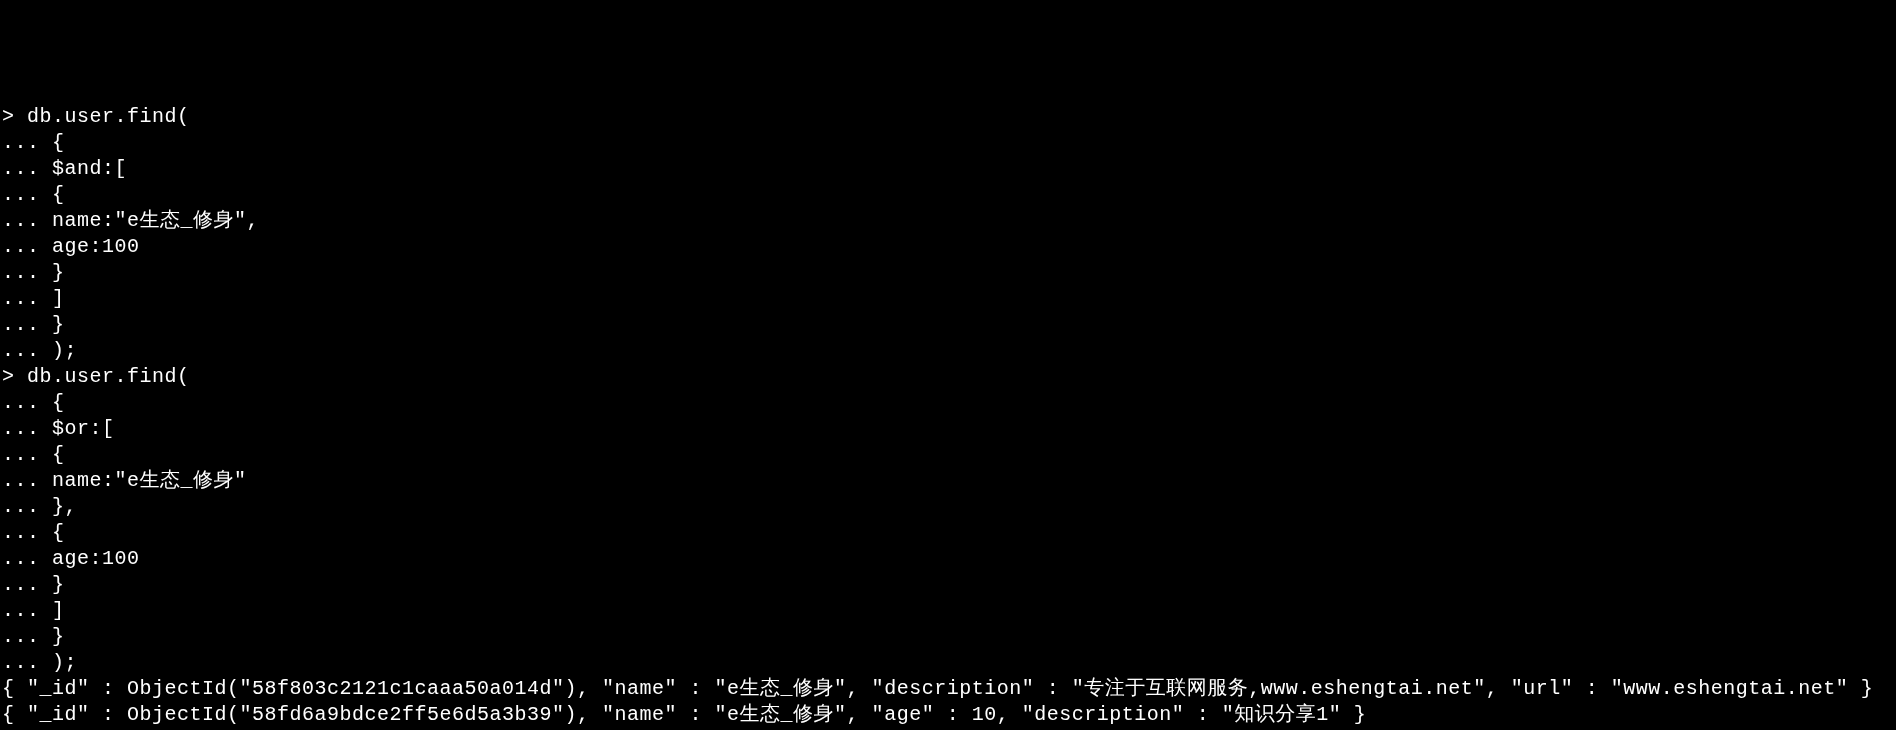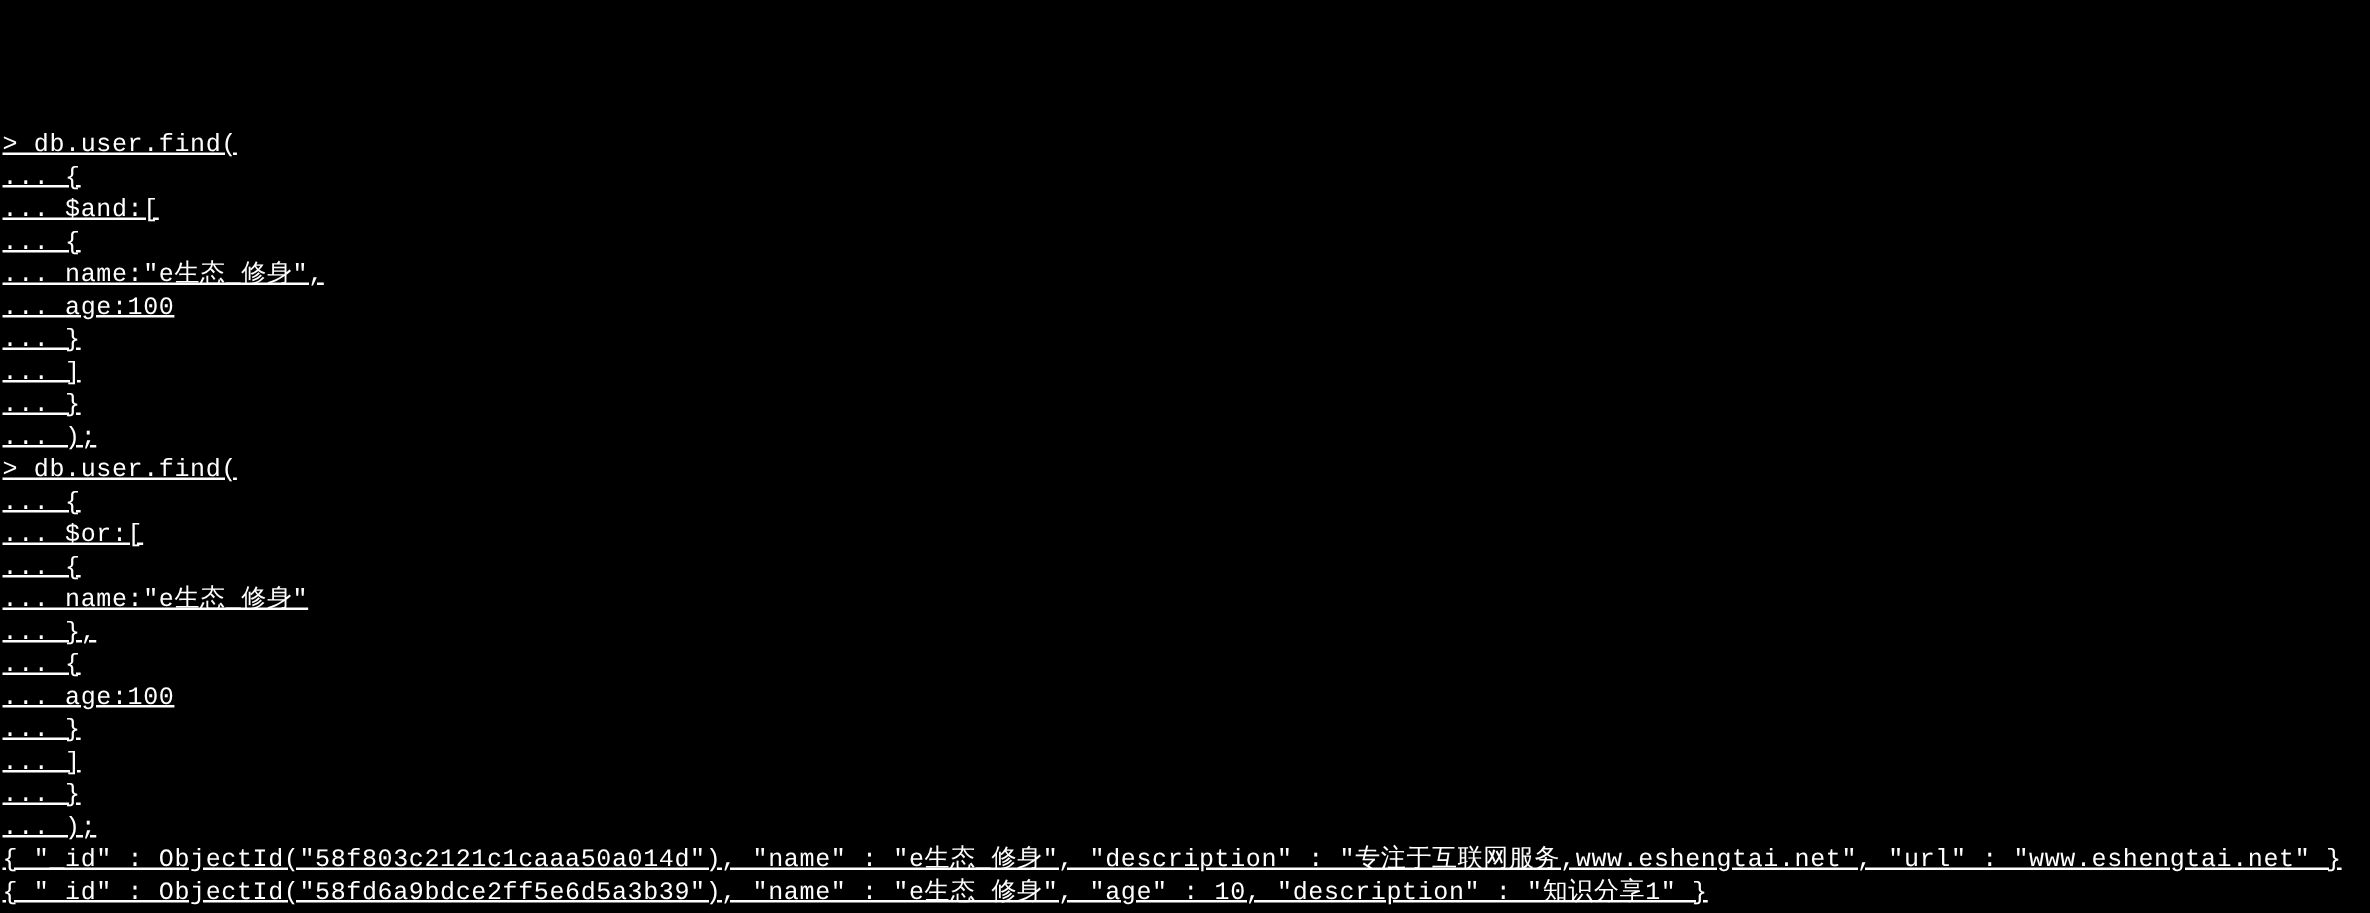--- a/index.html
+++ b/index.html
@@ -20,21 +20,20 @@
       word-break: break-all;
       padding: 0 2px;
       letter-spacing: 0.5px;
     }
     .terminal {
       width: 100%;
       height: 100%;
     }
     .line {
       display: block;
-      text-decoration: underline;
     }
   </style>
 </head>
 <body>
 
 
 
 <div class="terminal"><span class="line">&gt; db.user.find(</span><span class="line">... {</span><span class="line">... $and:[</span><span class="line">... {</span><span class="line">... name:"e生态_修身",</span><span class="line">... age:100</span><span class="line">... }</span><span class="line">... ]</span><span class="line">... }</span><span class="line">... );</span><span class="line">&gt; db.user.find(</span><span class="line">... {</span><span class="line">... $or:[</span><span class="line">... {</span><span class="line">... name:"e生态_修身"</span><span class="line">... },</span><span class="line">... {</span><span class="line">... age:100</span><span class="line">... }</span><span class="line">... ]</span><span class="line">... }</span><span class="line">... );</span><span class="line">{ "_id" : ObjectId("58f803c2121c1caaa50a014d"), "name" : "e生态_修身", "description" : "专注于互联网服务,www.eshengtai.net", "url" : "www.eshengtai.net" }</span><span class="line">{ "_id" : ObjectId("58fd6a9bdce2ff5e6d5a3b39"), "name" : "e生态_修身", "age" : 10, "description" : "知识分享1" }</span><span class="line">&gt;</span></div>
 
 

